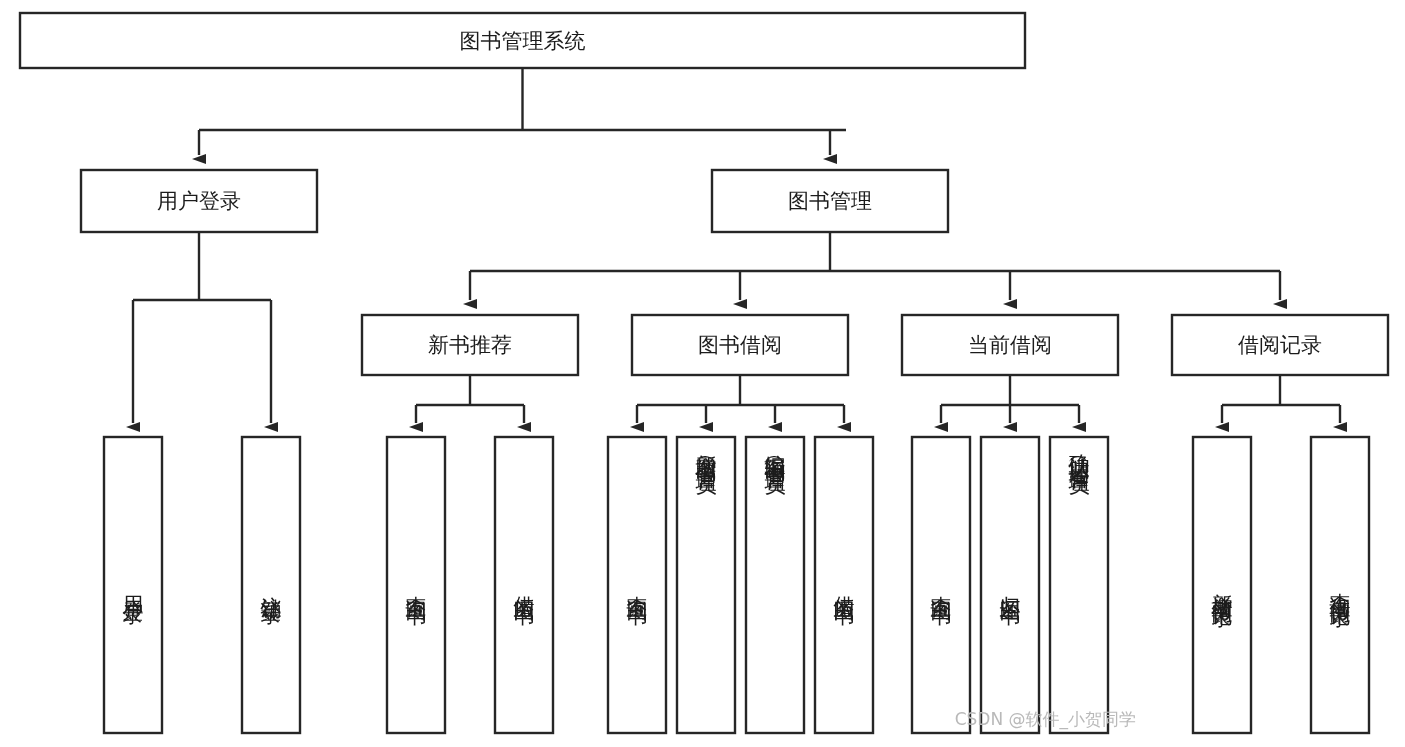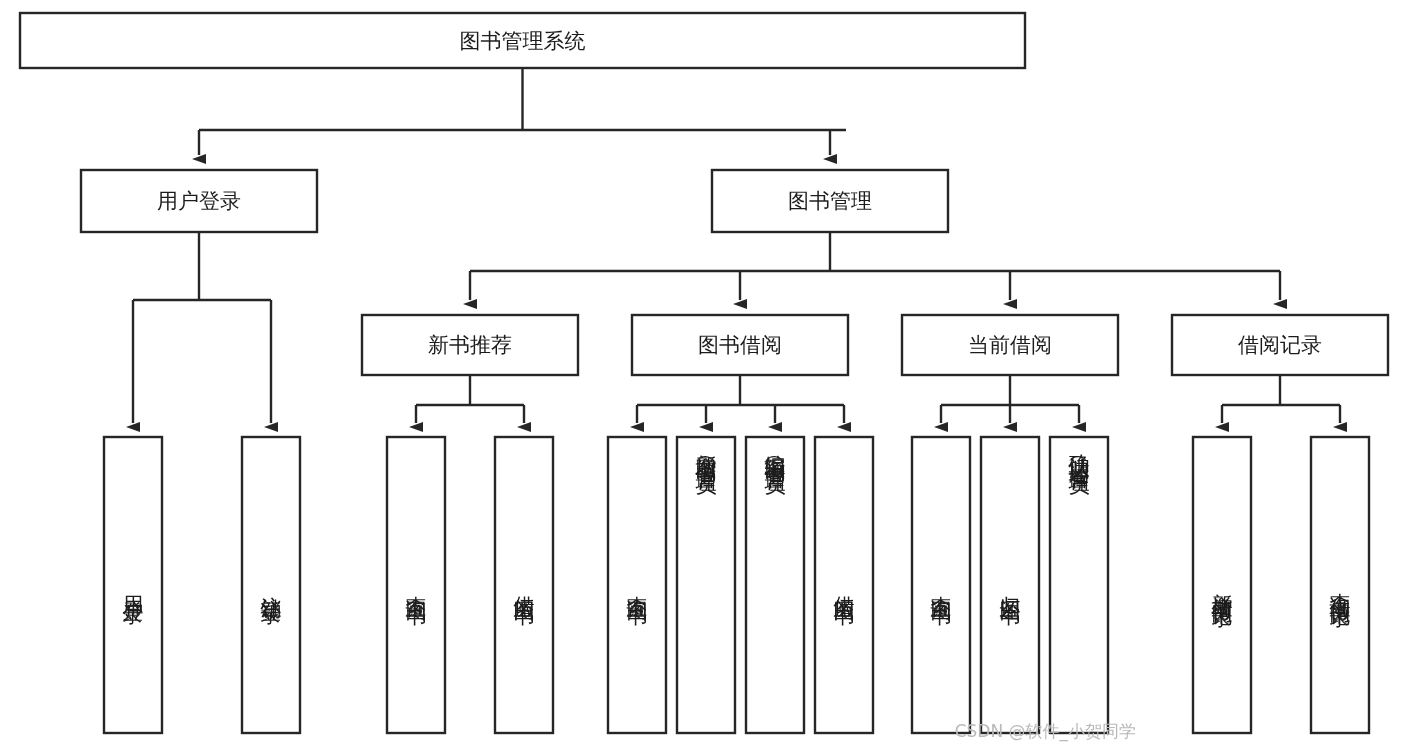--- a/index.html
+++ b/index.html
@@ -63,21 +63,21 @@
     font-size: 21px;
     line-height: 1.05;
     letter-spacing: 3px;
     color: #1c1c1c;
     white-space: nowrap;
     text-align: center;
   }
   .watermark {
     position: absolute;
     right: 8px;
-    bottom: 4px;
+    bottom: 16px;
     font-family: "DejaVu Sans", "Liberation Sans", sans-serif;
     font-size: 17px;
     color: #b9b9b9;
     white-space: nowrap;
     user-select: none;
   }
 </style>
 </head>
 <body>
 

